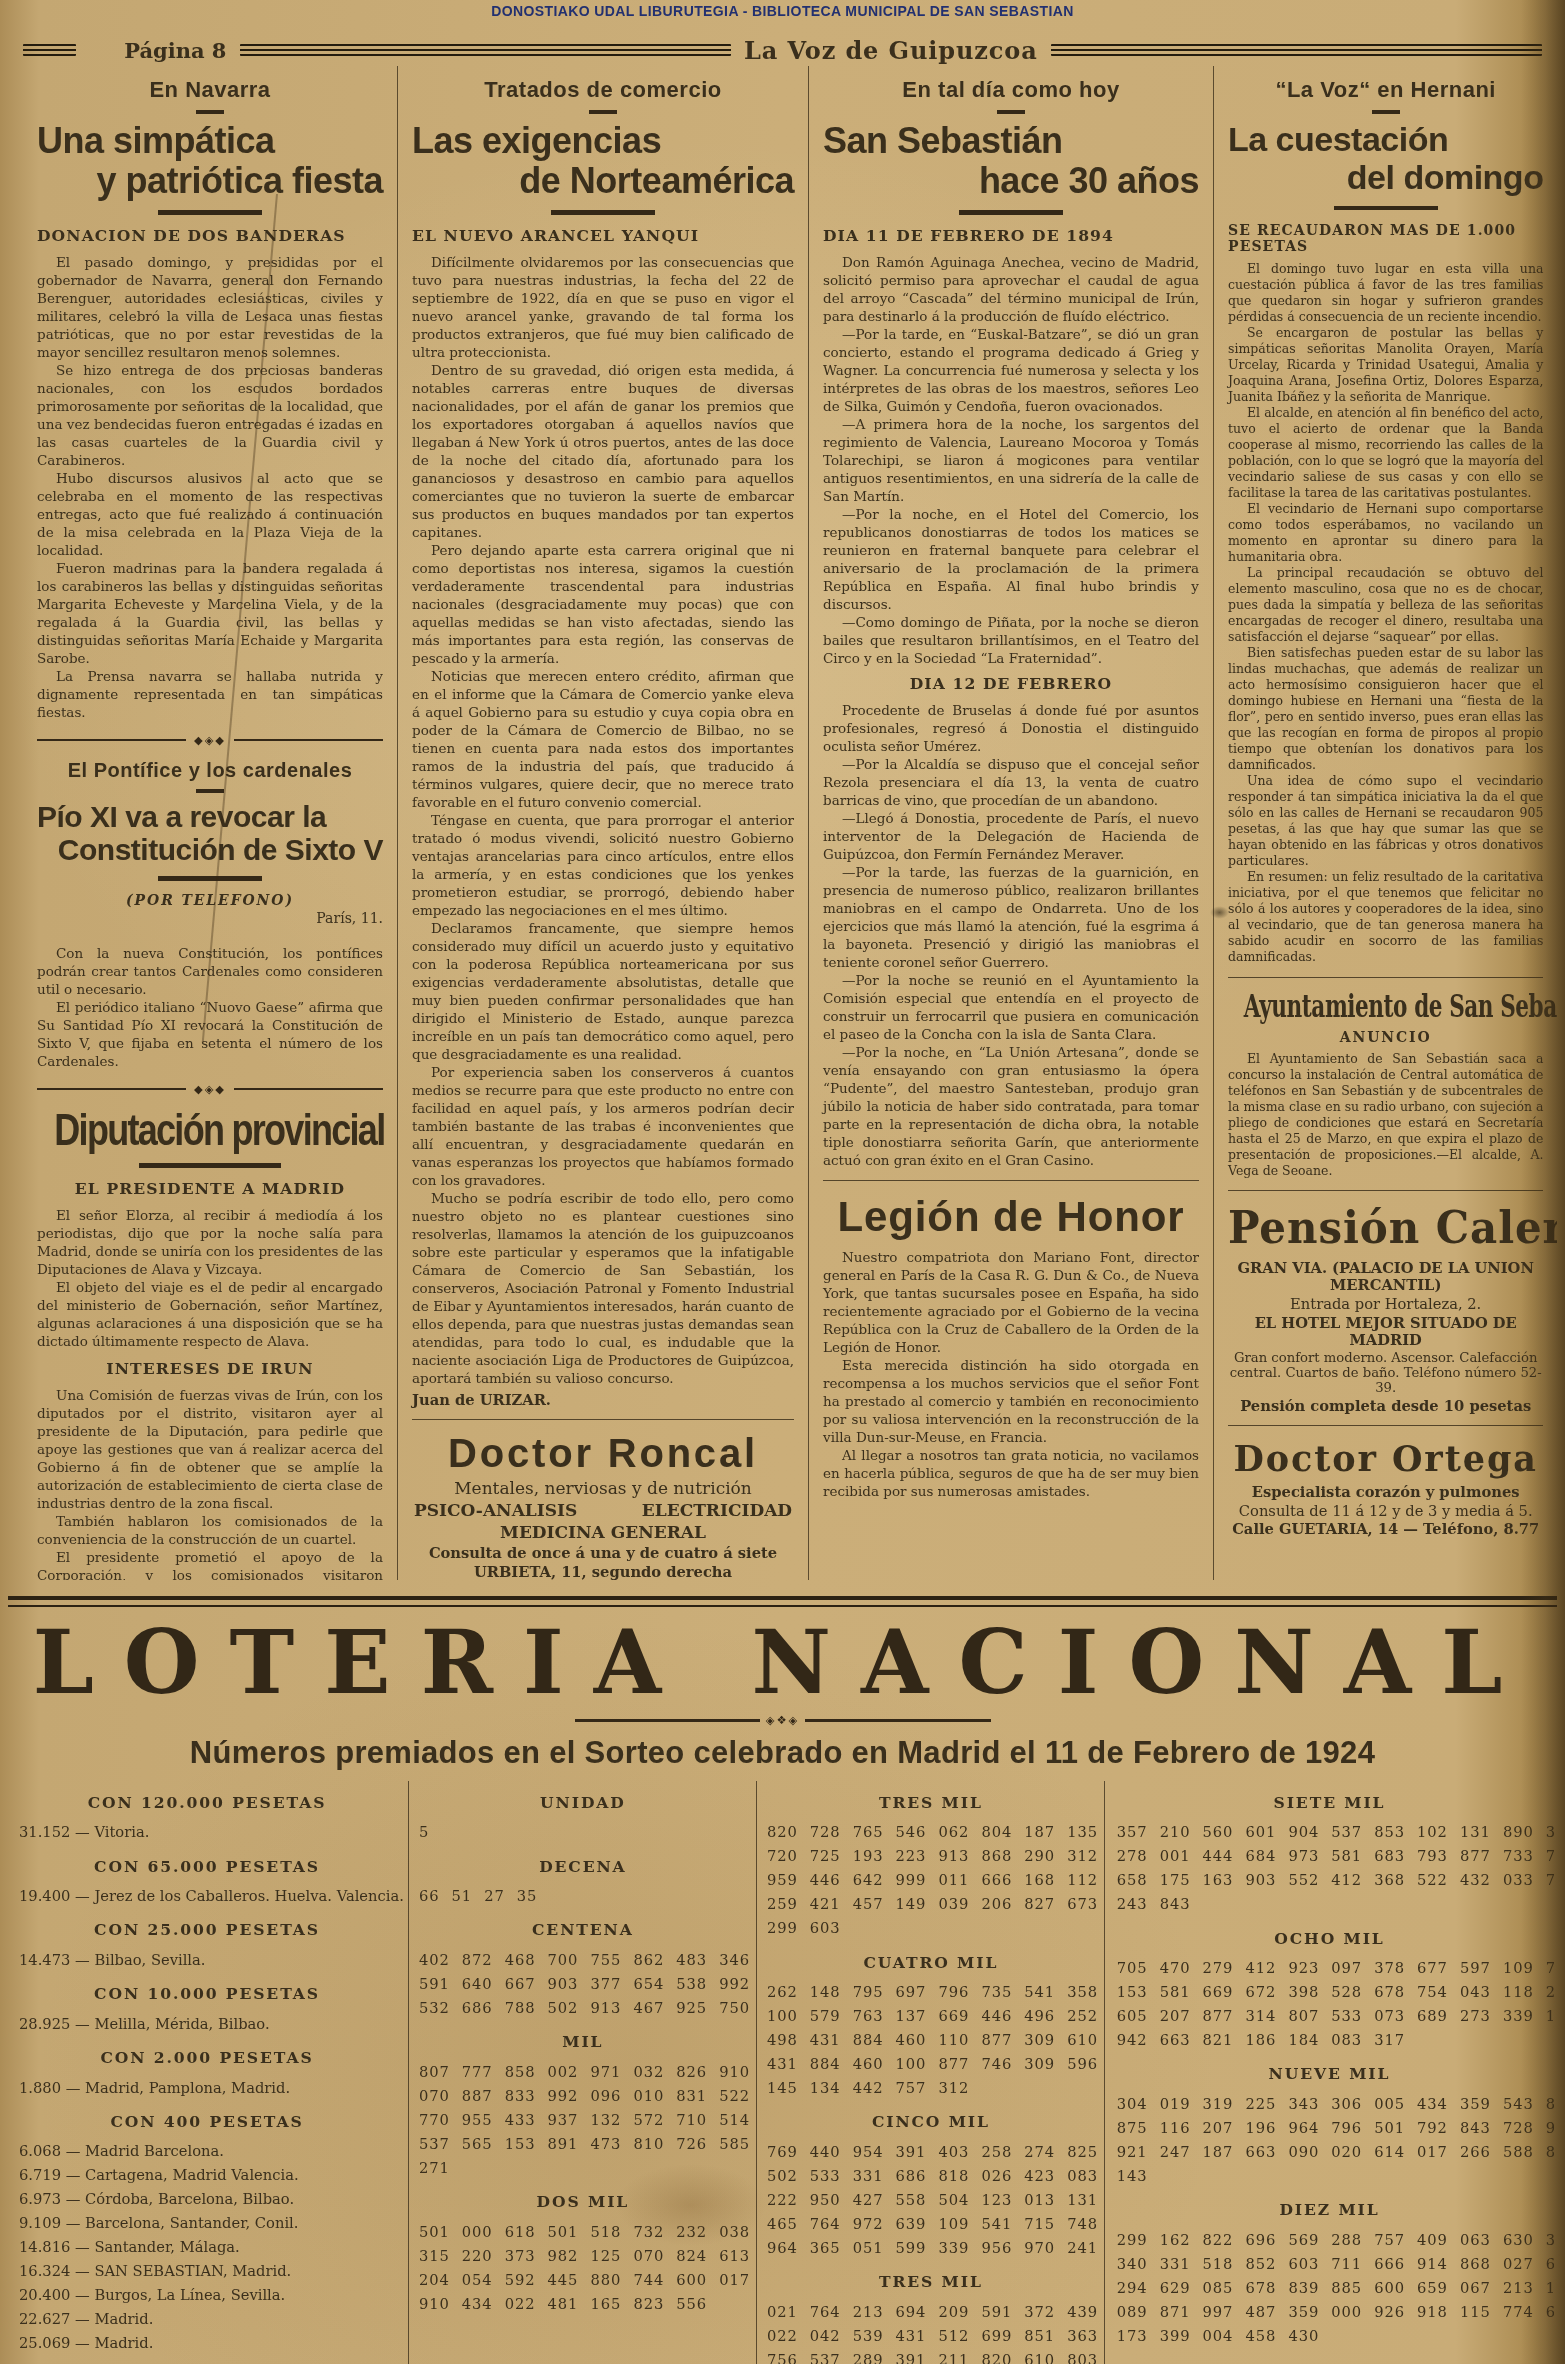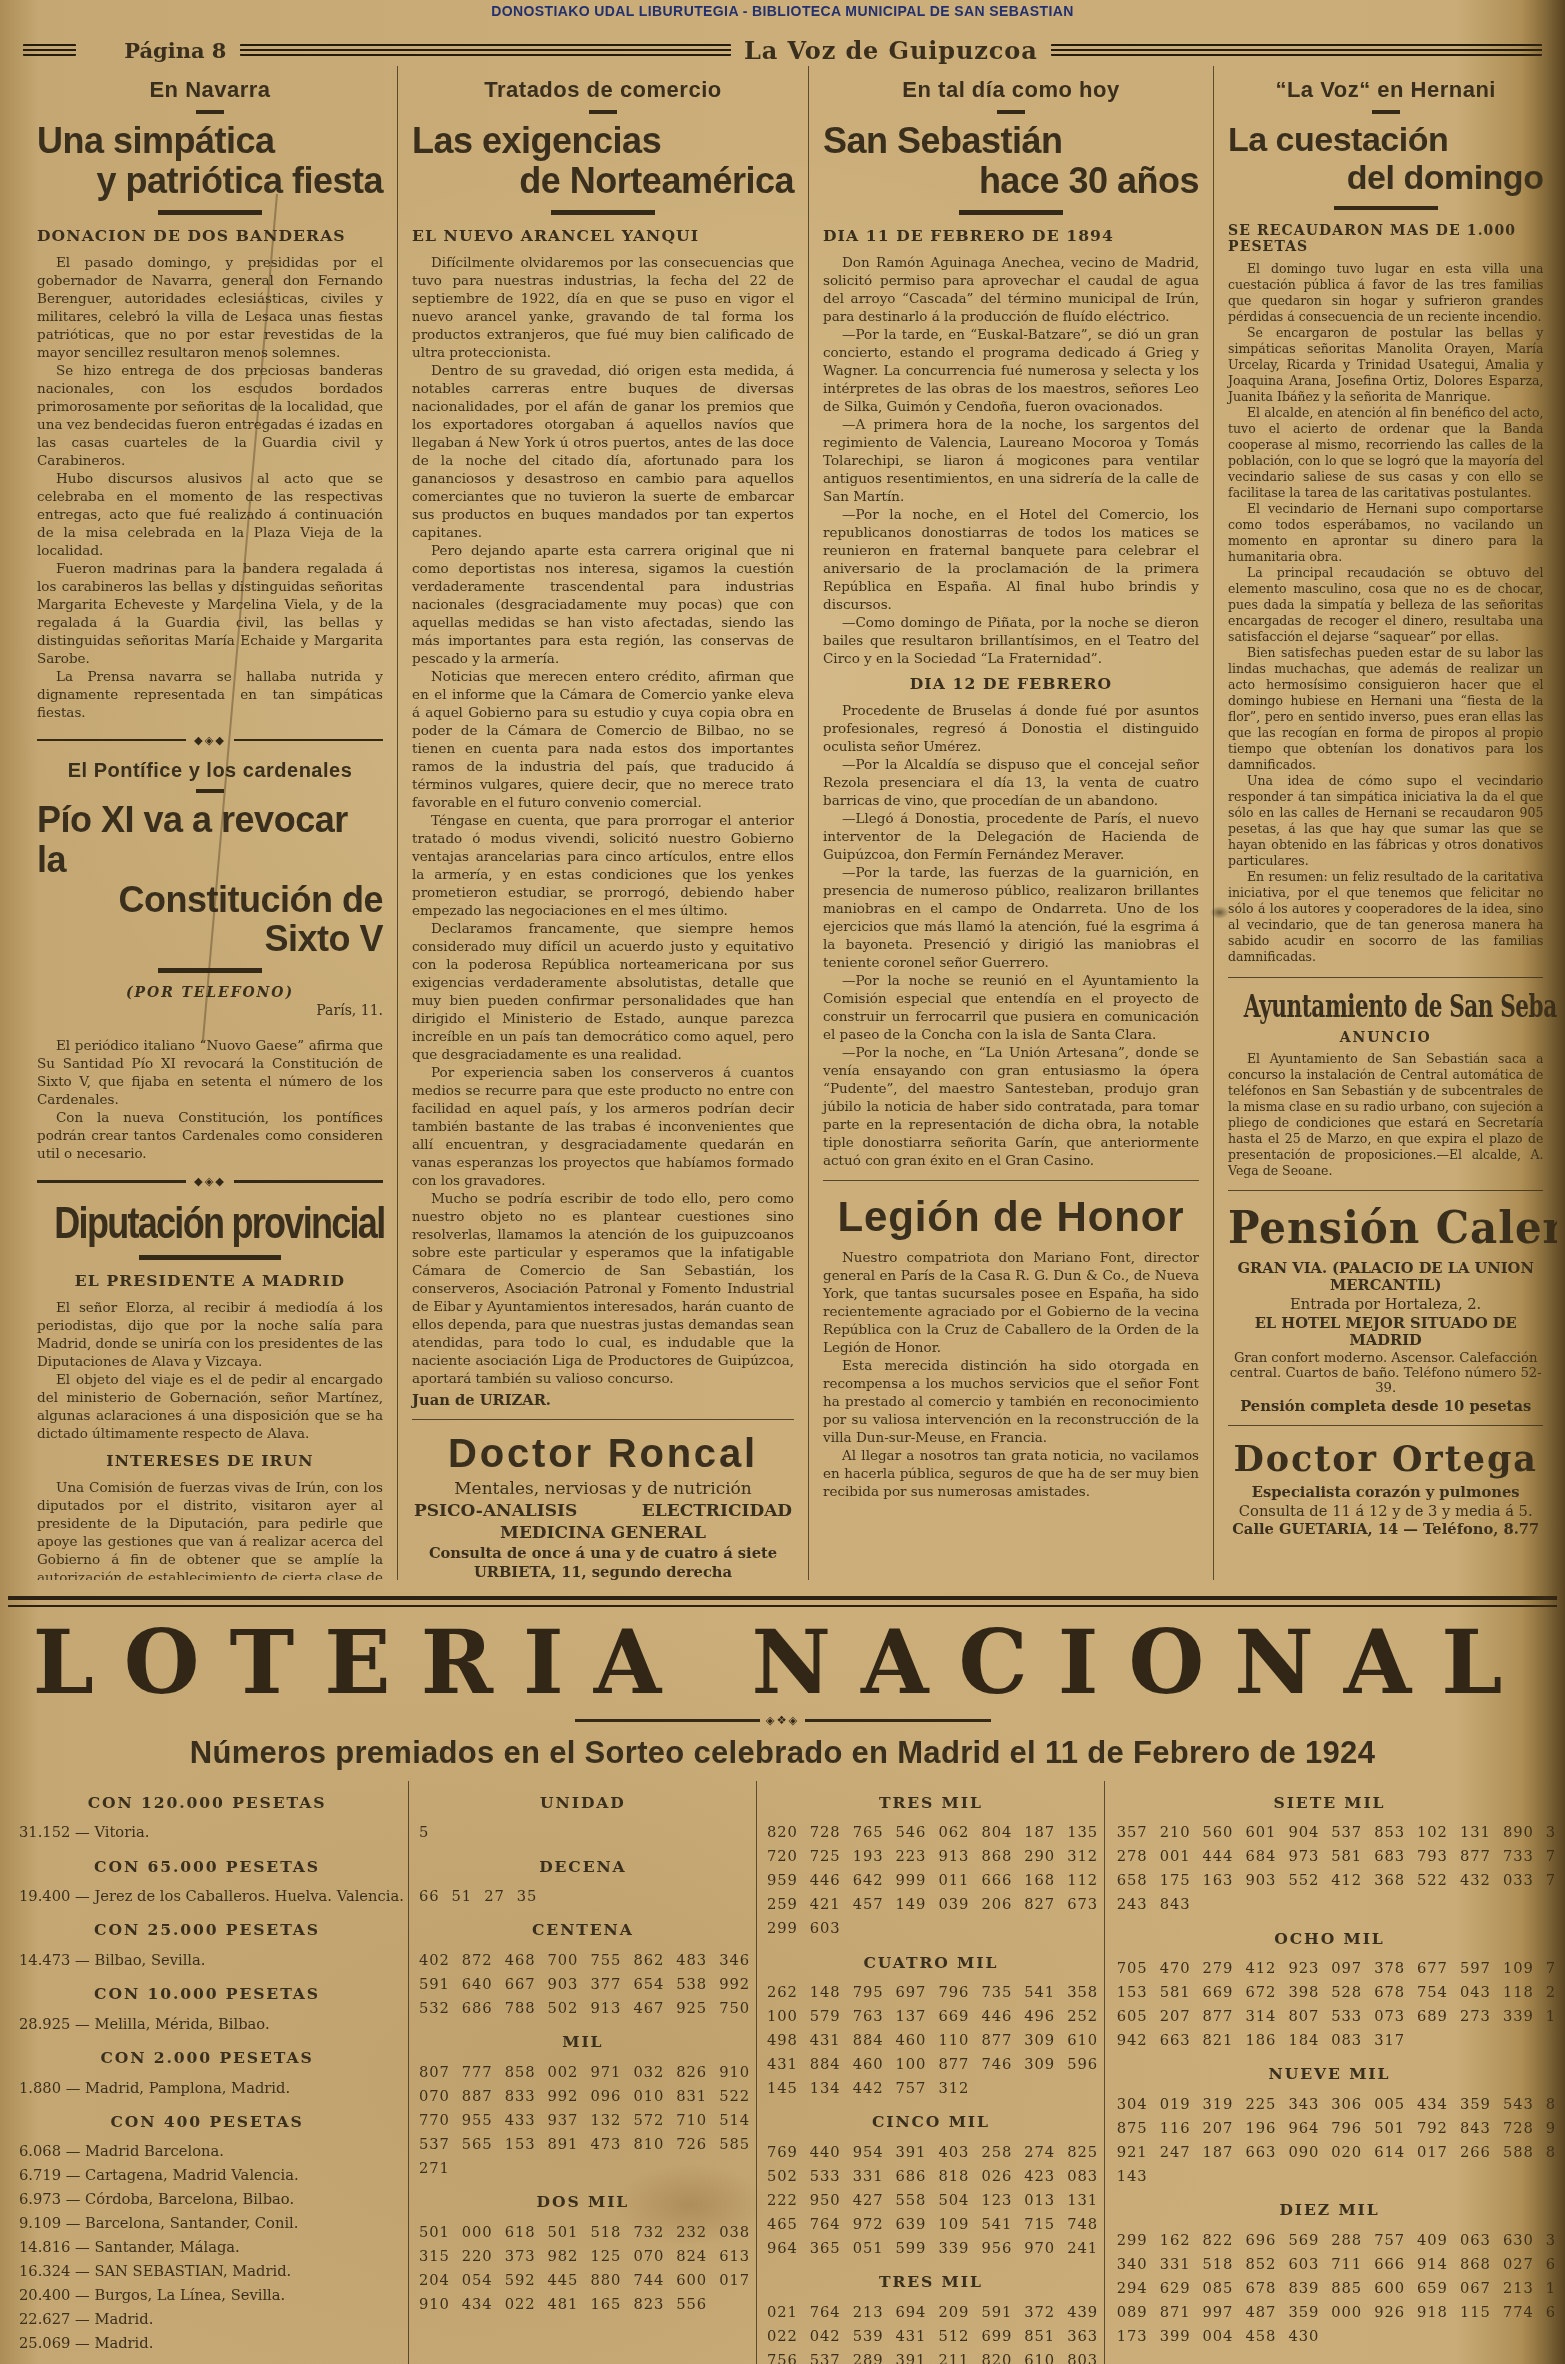--- a/index.html
+++ b/index.html
@@ -35,21 +35,21 @@
   .col{box-sizing:border-box;padding:7.6px 14px 0;overflow:hidden;border-right:1.9px solid rgba(44,33,16,.70);}
   .col1{width:375px;} .col2{width:411px;} .col3{width:405px;} .col4{flex:1;border-right:none;}
 
   .kicker{font-family:"Liberation Sans",sans-serif;font-weight:bold;font-size:22px;
     text-align:center;letter-spacing:0.5px;margin-top:3.8px;}
   .kicker-dash{width:28px;height:3.8px;background:#342817;margin:6.6px auto 7.6px;}
   .headline{margin:3.8px 0 0;font-family:"Liberation Sans",sans-serif;font-weight:800;
     font-size:36px;line-height:1.1;letter-spacing:-0.5px;}
   .headline .hl1{display:block;text-align:left;}
   .headline .hl2{display:block;text-align:right;}
-  .headline-md{font-size:36px;}
+  .headline-md{font-size:30px;}
   .head-rule{width:104px;height:4.7px;background:#342817;margin:9.5px auto 11.4px;}
   .subhead{font-weight:bold;font-size:15.6px;letter-spacing:1.1px;margin:3.8px 0 7.6px;}
   .subhead.center{text-align:center;}
   .para{margin:0;text-align:justify;text-indent:19px;font-size:13.5px;line-height:18px;}
   .col4 .para{font-size:12.5px;line-height:16px;}
   .byline{text-align:center;font-weight:bold;letter-spacing:1.9px;font-size:14px;margin:7.6px 0 1.9px;font-style:italic;}
   .dateline{text-align:right;font-size:14px;margin:0 0 18px;}
   .signature{font-weight:bold;font-size:14.7px;margin:3.8px 9.5px 5.7px 0;}
   .orn-divider{display:flex;align-items:center;gap:7.6px;margin:12.3px 0;}
   .orn-line{flex:1;height:2.8px;background:#342817;}
@@ -134,22 +134,22 @@
       <div class="kicker" style="font-size:20px">El Pontífice y los cardenales</div>
       <div class="kicker-dash"></div>
       <h2 class="headline headline-md">
         <span class="hl1">Pío XI va a revocar la</span>
         <span class="hl2">Constitución de Sixto V</span>
       </h2>
       <div class="head-rule"></div>
       <div class="byline">(POR TELEFONO)</div>
       <div class="dateline">París, 11.</div>
       <div>
+          <p class="para">Con la nueva Constitución, los pontífices podrán crear tantos Cardenales como consideren util o necesario.</p>
           <p class="para">El periódico italiano “Nuovo Gaese” afirma que Su Santidad Pío XI revocará la Constitución de Sixto V, que fijaba en setenta el número de los Cardenales.</p>
-          <p class="para">Con la nueva Constitución, los pontífices podrán crear tantos Cardenales como consideren util o necesario.</p>
         </div>
       <div class="orn-divider">
         <span class="orn-line"></span>
           <span class="orn-glyph">◆◈◆</span>
           <span class="orn-line"></span>
       </div>
       <h2 class="big-condensed">Diputación provincial</h2>
       <div class="head-rule" style="width:142px"></div>
       <div class="subhead center">EL PRESIDENTE A MADRID</div>
       <div>

